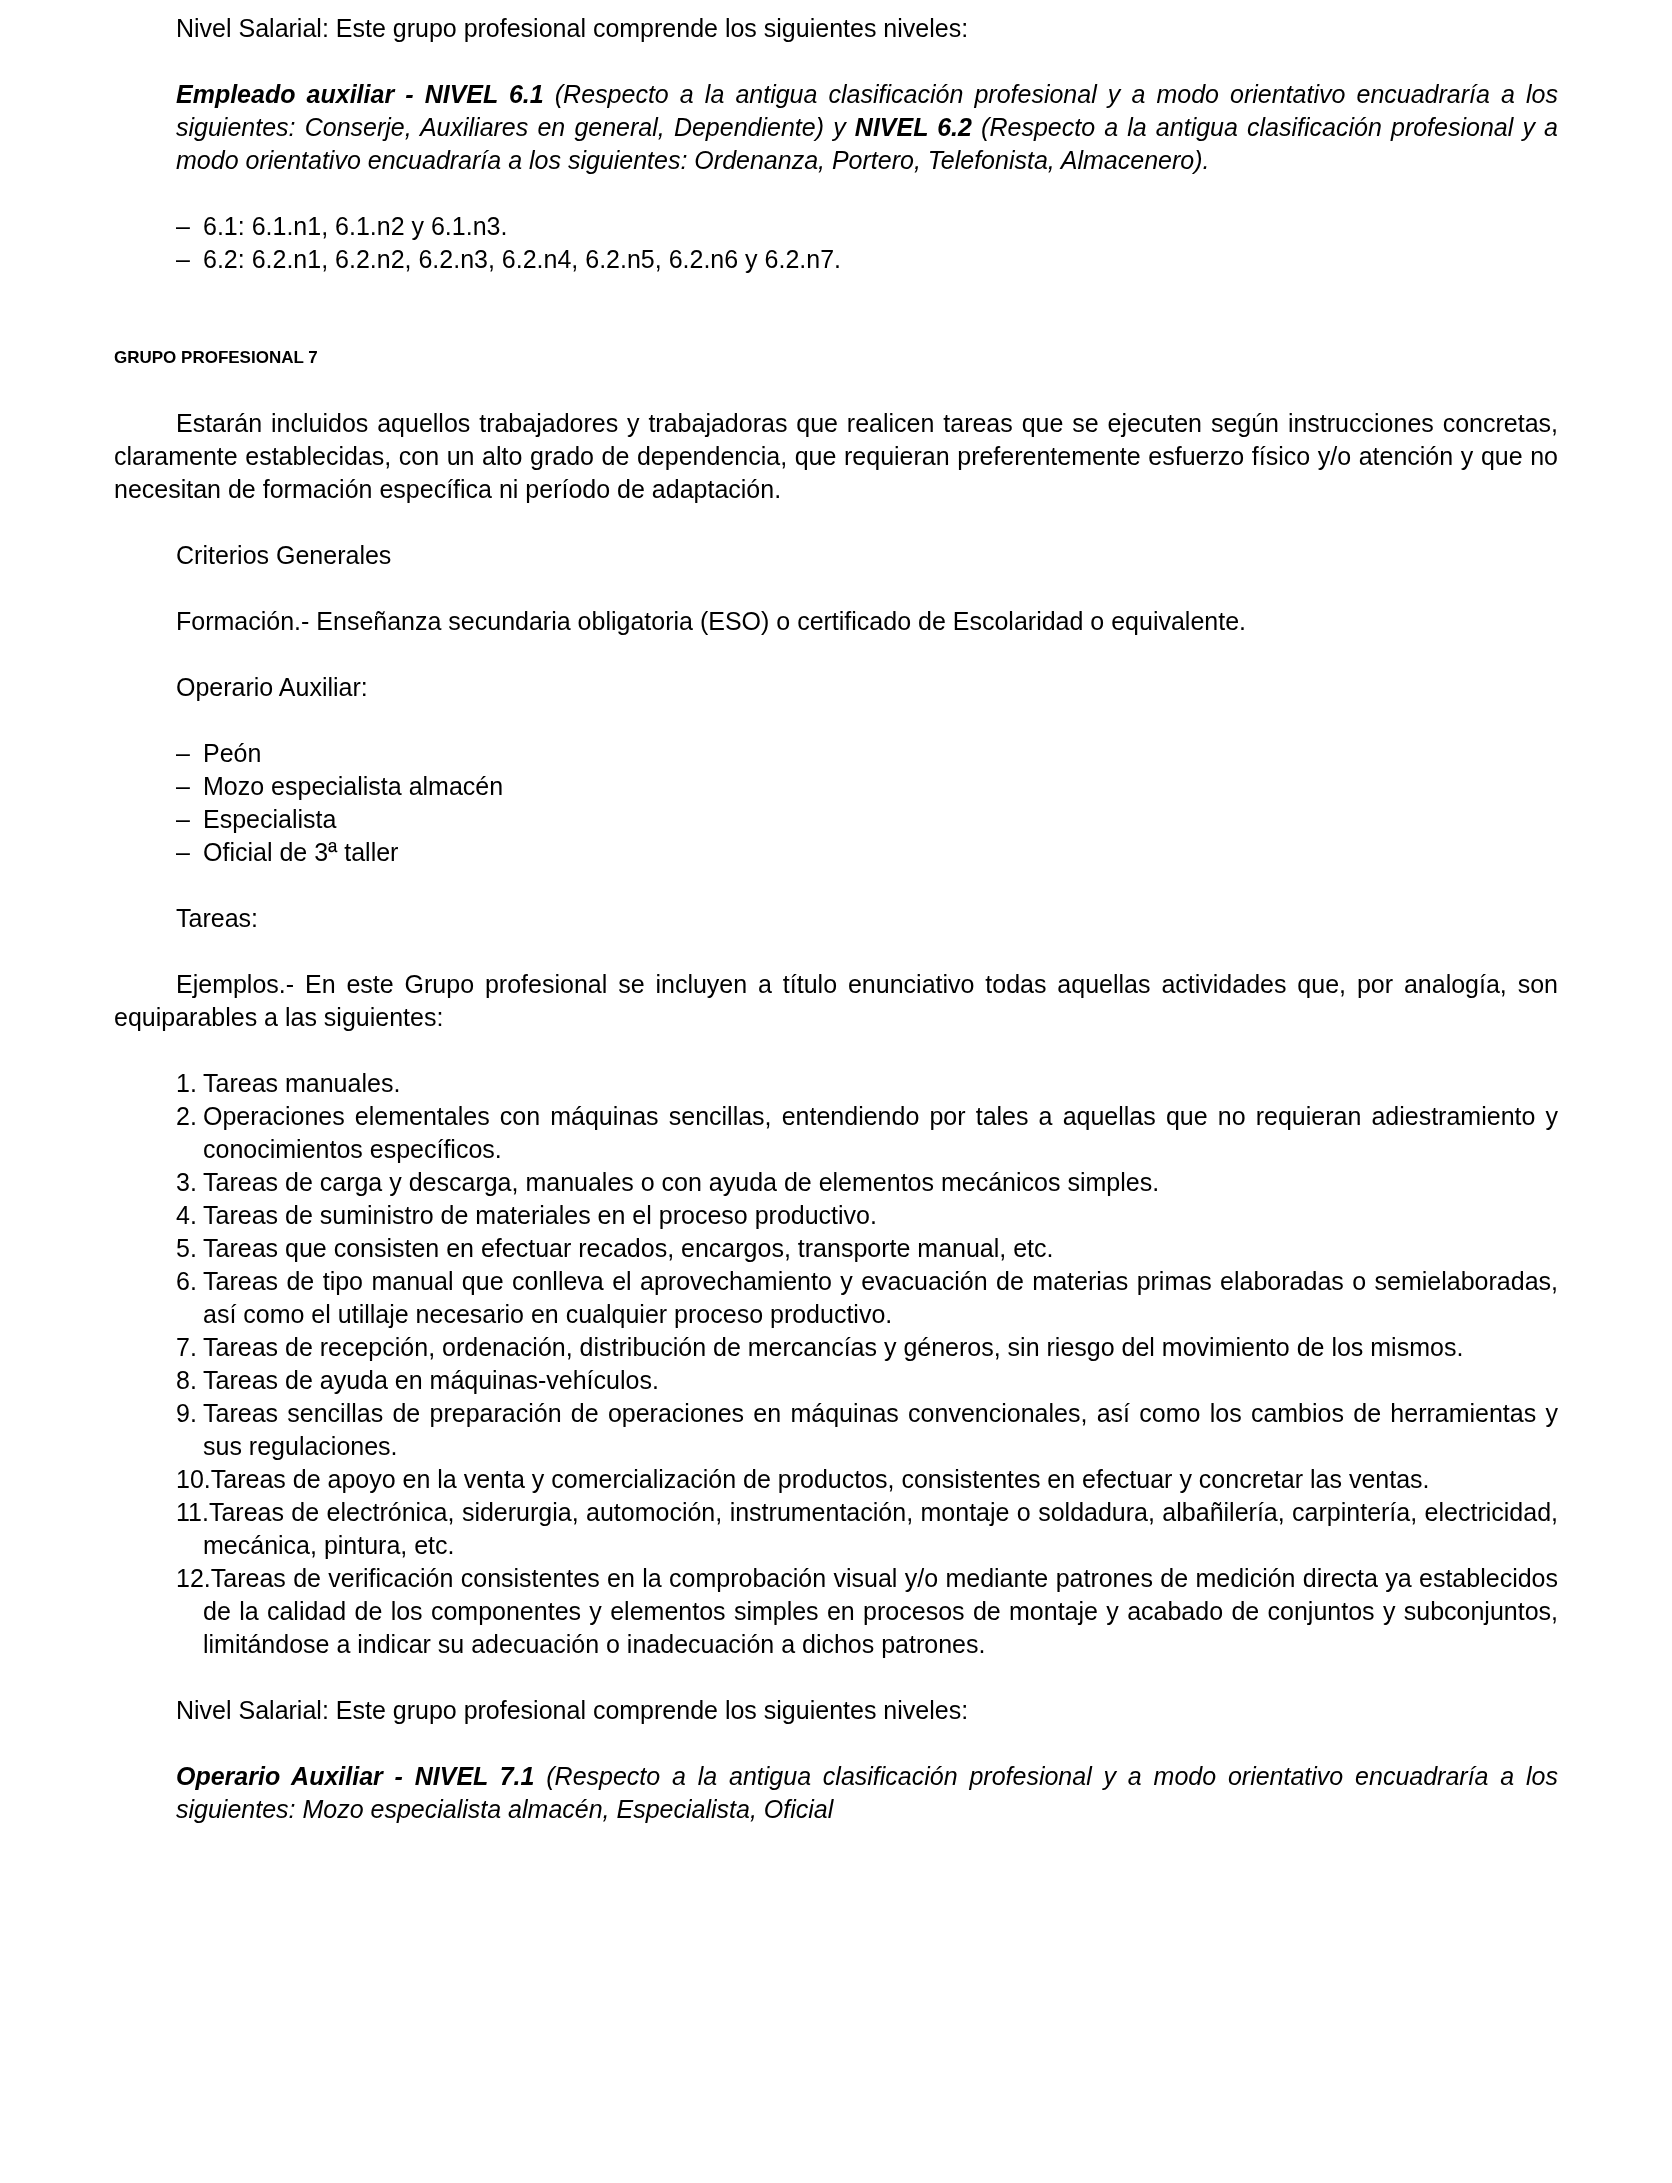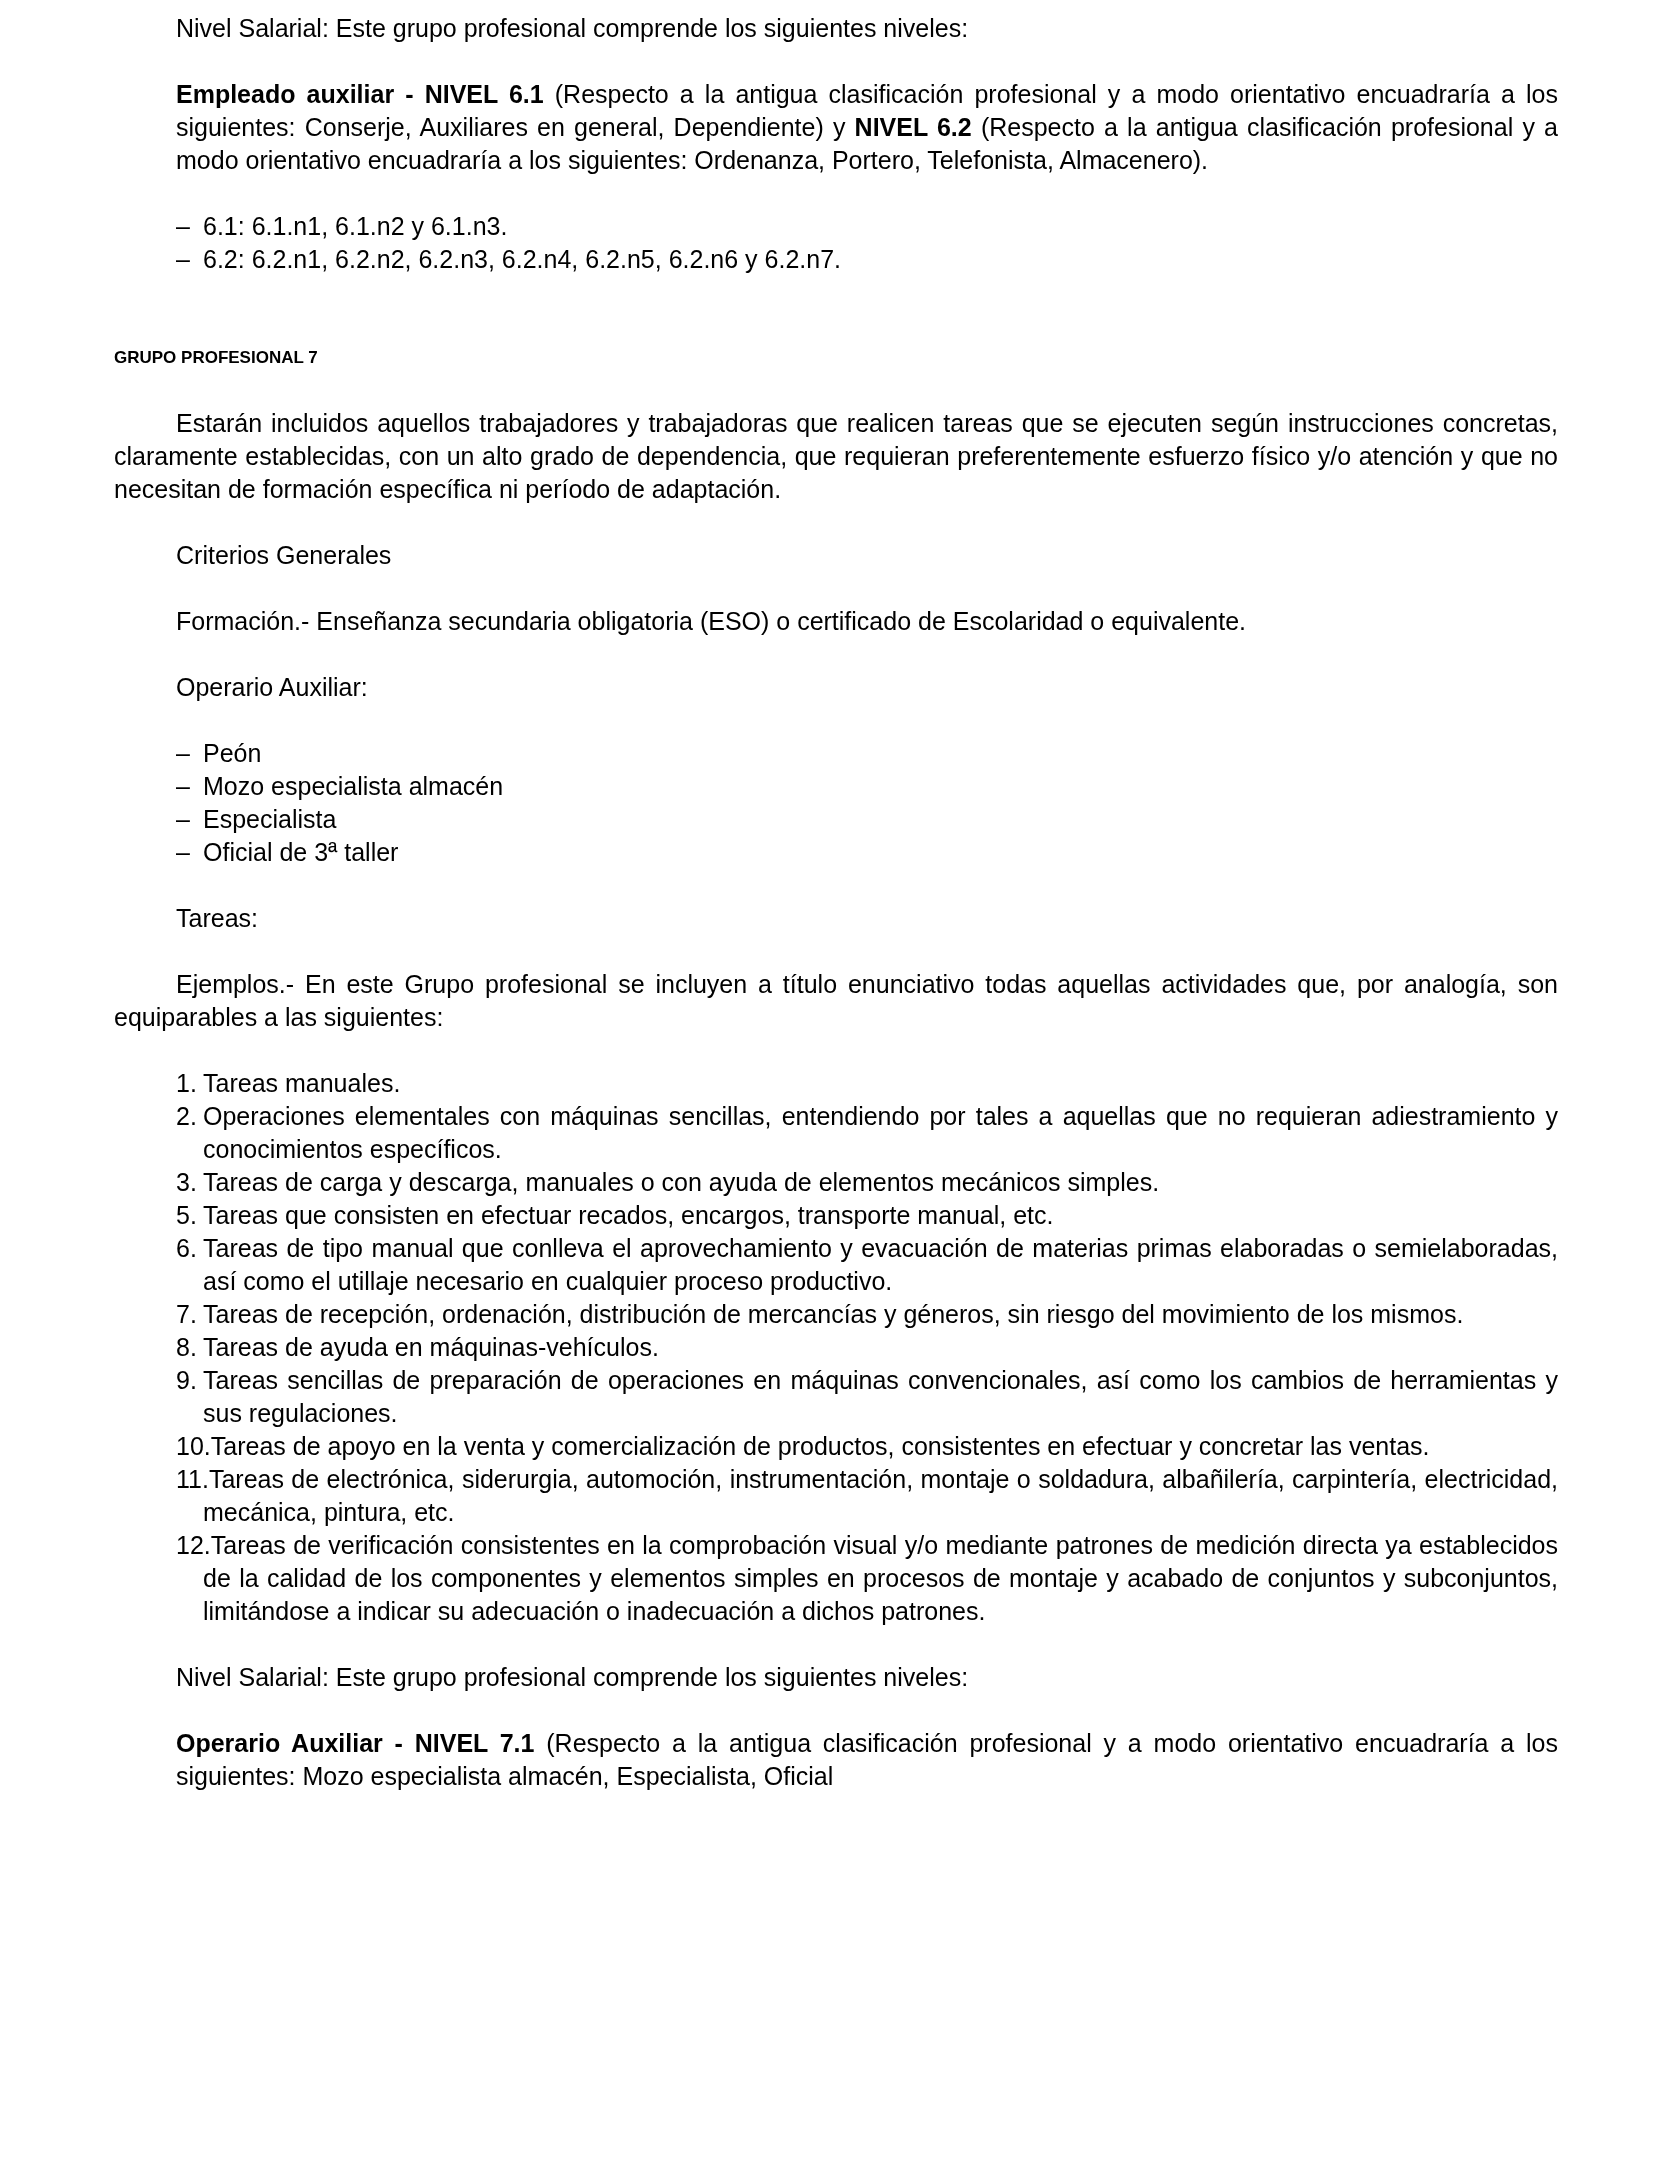--- a/index.html
+++ b/index.html
@@ -14,21 +14,21 @@
     font-size: 25px;
     line-height: 33px;
     padding: 12px 114px 16px 114px;
     overflow: hidden;
   }
   .content { width: 100%; }
   .block { margin-top: 33px; text-align: justify; }
   .content > .block:first-child { margin-top: 0; }
   .no-gap { margin-top: 0 !important; }
   .indent-first { text-indent: 62px; }
-  .block-indent { margin-left: 62px; }
+  .block-indent { margin-left: 62px; font-style: italic; }
   .heading {
     margin-top: 65px;
     font-weight: 700;
     text-align: left;
     font-size: 17px;
   }
   .bold { font-weight: 700; }
   .list { margin-left: 62px; }
   .list-item {
     padding-left: 27px;
@@ -62,20 +62,21 @@
         <div class="list-item"><span class="marker">–</span><span>Mozo especialista almacén</span></div>
         <div class="list-item"><span class="marker">–</span><span>Especialista</span></div>
         <div class="list-item"><span class="marker">–</span><span>Oficial de 3ª taller</span></div>
       </div>
       <p class="block indent-first"><span class="">Tareas:</span></p>
       <p class="block indent-first"><span class="">Ejemplos.- En este Grupo profesional se incluyen a título enunciativo todas aquellas actividades que, por analogía, son equiparables a las siguientes:</span></p>
       <div class="block list">
         <div class="list-item"><span class="marker">1.</span><span>Tareas manuales.</span></div>
         <div class="list-item"><span class="marker">2.</span><span>Operaciones elementales con máquinas sencillas, entendiendo por tales a aquellas que no requieran adiestramiento y conocimientos específicos.</span></div>
         <div class="list-item"><span class="marker">3.</span><span>Tareas de carga y descarga, manuales o con ayuda de elementos mecánicos simples.</span></div>
+        <div class="list-item"><span class="marker">4.</span><span>Tareas de suministro de materiales en el proceso productivo.</span></div>
         <div class="list-item"><span class="marker">5.</span><span>Tareas que consisten en efectuar recados, encargos, transporte manual, etc.</span></div>
         <div class="list-item"><span class="marker">6.</span><span>Tareas de tipo manual que conlleva el aprovechamiento y evacuación de materias primas elaboradas o semielaboradas, así como el utillaje necesario en cualquier proceso productivo.</span></div>
         <div class="list-item"><span class="marker">7.</span><span>Tareas de recepción, ordenación, distribución de mercancías y géneros, sin riesgo del movimiento de los mismos.</span></div>
         <div class="list-item"><span class="marker">8.</span><span>Tareas de ayuda en máquinas-vehículos.</span></div>
         <div class="list-item"><span class="marker">9.</span><span>Tareas sencillas de preparación de operaciones en máquinas convencionales, así como los cambios de herramientas y sus regulaciones.</span></div>
         <div class="list-item"><span class="marker">10.</span><span>Tareas de apoyo en la venta y comercialización de productos, consistentes en efectuar y concretar las ventas.</span></div>
         <div class="list-item"><span class="marker">11.</span><span>Tareas de electrónica, siderurgia, automoción, instrumentación, montaje o soldadura, albañilería, carpintería, electricidad, mecánica, pintura, etc.</span></div>
         <div class="list-item"><span class="marker">12.</span><span>Tareas de verificación consistentes en la comprobación visual y/o mediante patrones de medición directa ya establecidos de la calidad de los componentes y elementos simples en procesos de montaje y acabado de conjuntos y subconjuntos, limitándose a indicar su adecuación o inadecuación a dichos patrones.</span></div>
       </div>
       <p class="block indent-first"><span class="">Nivel Salarial: Este grupo profesional comprende los siguientes niveles:</span></p>

